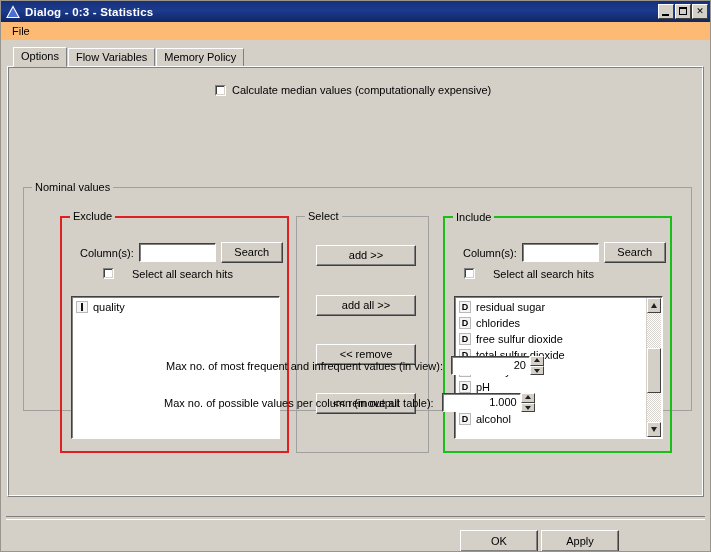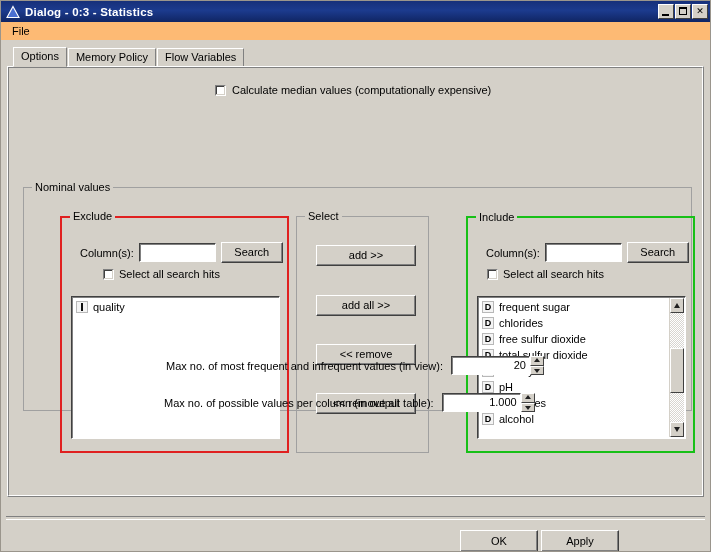--- a/index.html
+++ b/index.html
@@ -168,22 +168,22 @@
     border-right: 1px solid #ffffff;
     border-bottom: 1px solid #ffffff;
     box-shadow: inset -1px -1px 0 #d4d0c8, inset 1px 1px 0 #404040;
     display: inline-block;
     vertical-align: middle;
     flex: 0 0 auto;
     cursor: default;
   }
   .cbrow {
     display: flex;
-    align-items: center;
-    gap: 5px;
+    align-items: flex-start;
+    gap: 18px;
   }
   .cbrow .lbl { font-size: 11px; }
 
   
   #median-row {
     position: absolute;
     left: 206px;
     top: 16px;
     display: flex;
     align-items: center;
@@ -225,21 +225,21 @@
 
   #select-group {
     left: 272px;
     top: 28px;
     width: 133px;
     height: 237px;
     border: 1px solid #a0a0a0;
   }
 
   #include-group {
-    left: 442px;
+    left: 419px;
     top: 28px;
     width: 229px;
     height: 237px;
     border: 2px solid #17c017;
   }
 
   
   .field {
     background: #ffffff;
     border-top: 1px solid #404040;
@@ -501,22 +501,22 @@
   </div>
 
   <div id="menubar">
     <div class="menu-item">File</div>
   </div>
 
   <div id="content">
 
     <div id="tabstrip">
       <div class="tab active"><span>Options</span></div>
+      <div class="tab"><span>Flow Variables</span></div>
       <div class="tab"><span>Memory Policy</span></div>
-      <div class="tab"><span>Flow Variables</span></div>
     </div>
 
     <div id="tabpanel">
       <div id="tabpanel-inner">
 
         <div id="median-row" class="cbrow">
           <span class="cbox"></span>
           <span class="lbl">Calculate median values (computationally expensive)</span>
         </div>
 
@@ -566,21 +566,21 @@
 
             <div class="cbrow" style="position:absolute; left:19px; top:50px;">
               <span class="cbox"></span>
               <span class="lbl">Select all search hits</span>
             </div>
 
             <div class="listbox" style="left:9px; top:78px; width:209px; height:143px;">
               <div class="list-items" style="right:17px;">
                 <div class="litem">
                   <span class="ico-d">D</span>
-                  <span>frequent sugar</span>
+                  <span>residual sugar</span>
                 </div>
                 <div class="litem">
                   <span class="ico-d">D</span>
                   <span>chlorides</span>
                 </div>
                 <div class="litem">
                   <span class="ico-d">D</span>
                   <span>free sulfur dioxide</span>
                 </div>
                 <div class="litem">

